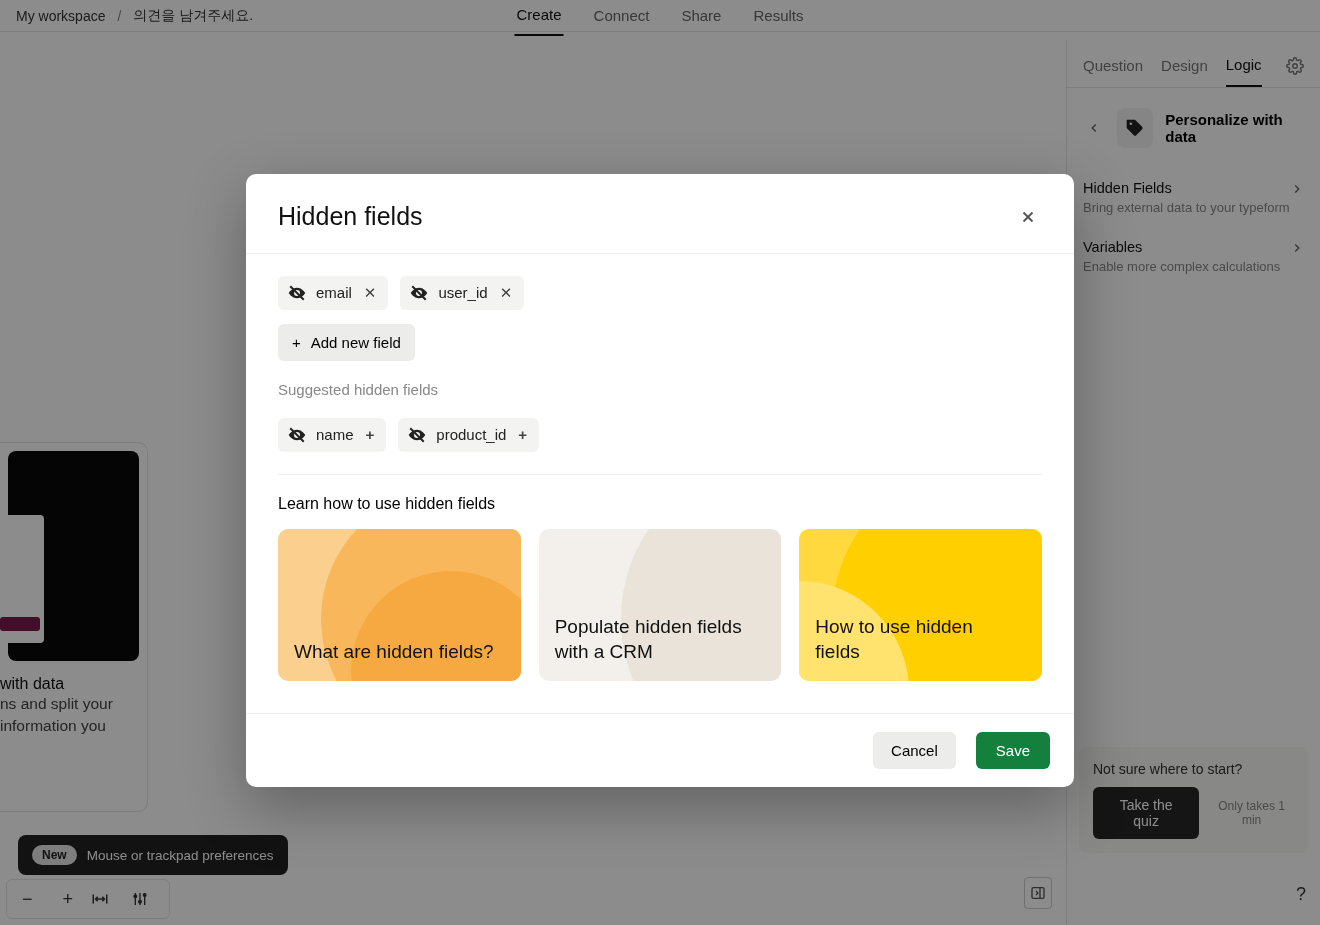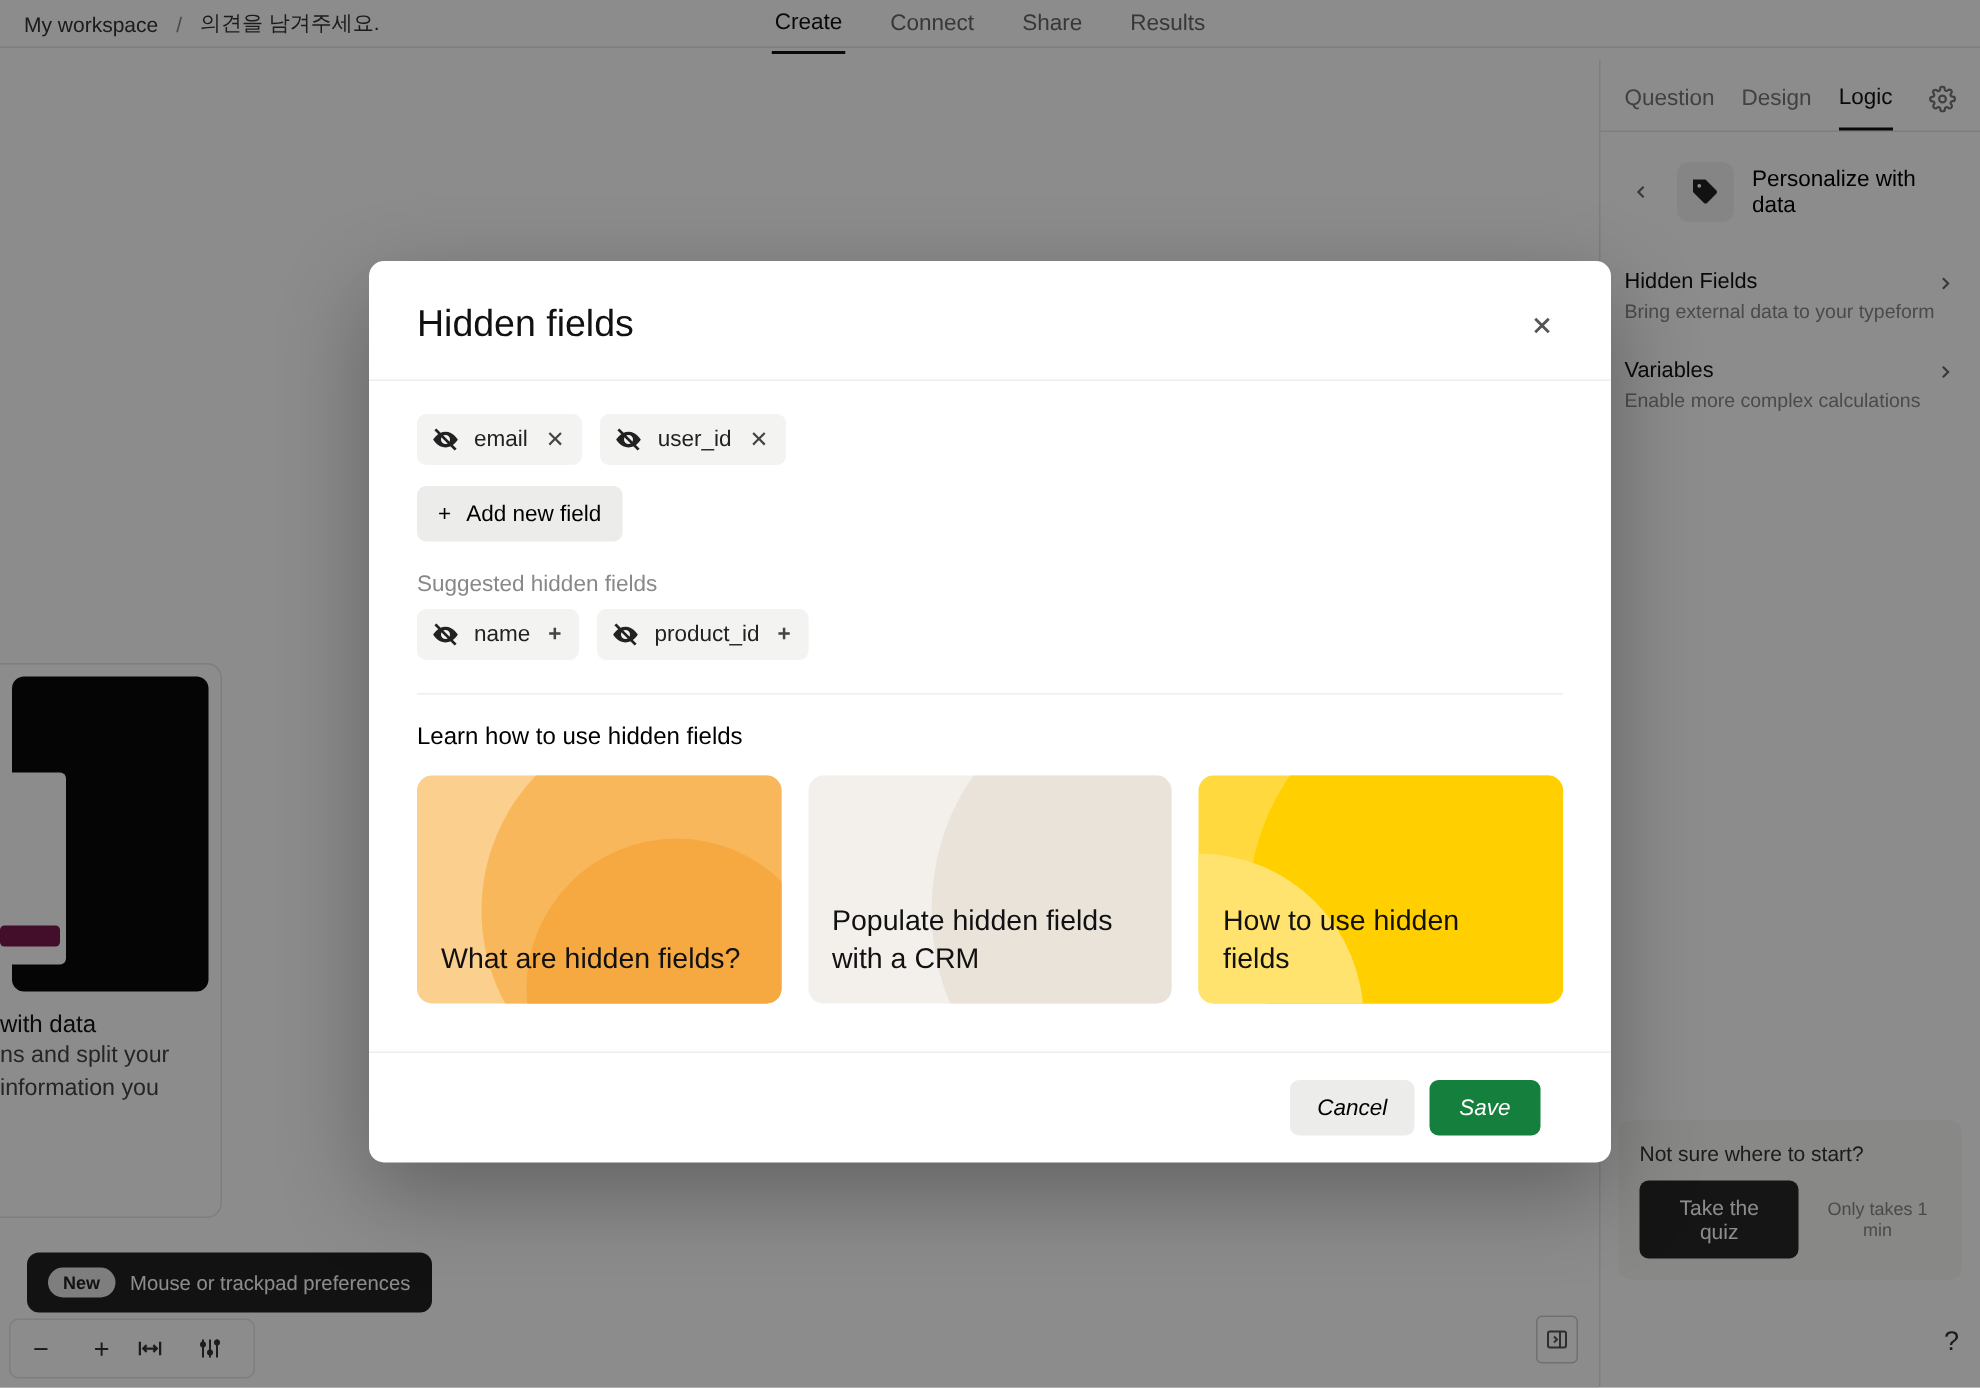--- a/index.html
+++ b/index.html
@@ -17,21 +17,21 @@
 .publish-btn { background: #111; color: #fff; padding: 8px 16px; border-radius: 6px; font-size: 14px; cursor: pointer; }
 .viewplans-btn { background: #046c4e; color: #fff; padding: 8px 16px; border-radius: 6px; font-size: 14px; cursor: pointer; }
 .avatar { width: 32px; height: 32px; border-radius: 50%; background: linear-gradient(135deg, #ffd699 0%, #b794f4 70%); display: flex; align-items: center; justify-content: center; color: #fff; font-size: 13px; font-weight: 500; }
 
 
 .rightbar { position: absolute; right: 0; top: 40px; width: 254px; height: calc(100% - 40px); border-left: 1px solid #e5e5e5; background: #fff; padding: 0; }
 .rightbar-tabs { display: flex; gap: 18px; padding: 16px 16px 0 16px; border-bottom: 1px solid #e5e5e5; font-size: 15px; color: #777; align-items: center; }
 .rightbar-tabs .rtab { padding-bottom: 12px; cursor: pointer; }
 .rightbar-tabs .rtab.active { color: #111; border-bottom: 2px solid #111; font-weight: 500; }
 .rightbar-tabs .gear { margin-left: auto; color: #777; padding-bottom: 12px; }
-.rightbar-section-title { display: flex; align-items: center; gap: 12px; padding: 20px 16px; font-size: 15px; font-weight: 400; }
+.rightbar-section-title { display: flex; align-items: center; gap: 12px; padding: 20px 16px; font-size: 15px; font-weight: 700; }
 .tag-icon-box { width: 40px; height: 40px; background: #f3f3f3; border-radius: 8px; display: flex; align-items: center; justify-content: center; }
 .back-chevron { width:24px; display:flex; align-items:center; justify-content:center; color:#666; cursor:pointer;}
 .rightbar-item { padding: 12px 16px; cursor: pointer; position: relative; }
 .rightbar-item .title { font-size: 14.5px; color: #111; margin-bottom: 4px; }
 .rightbar-item .sub { font-size: 13px; color: #888; }
 .rightbar-item .chev { position: absolute; right: 16px; top: 14px; color: #666; }
 
 
 .start-prompt { position: absolute; bottom: 72px; left: 12px; right: 12px; background: #f7f7f5; border-radius: 8px; padding: 14px; }
 .start-prompt .q { font-size: 14px; color: #333; margin-bottom: 10px; }
@@ -62,35 +62,35 @@
 .modal-header { padding: 28px 32px 22px; border-bottom: 1px solid #eee; display:flex; align-items:center;}
 .modal-header h2 { font-size: 25px; font-weight: 400; color: #111; }
 .close-x { margin-left:auto; font-size:22px; color:#555; cursor:pointer; width:28px; height:28px; display:flex; align-items:center; justify-content:center;}
 .modal-body { padding: 22px 32px 8px; }
 .chips { display:flex; gap:12px; flex-wrap:wrap; margin-bottom:14px;}
 .chip { background:#f3f3f1; border-radius:6px; padding:8px 10px; display:flex; gap:10px; font-size:15px; color:#222;}
 .chip .ico { display:flex; align-items:center;}
 .chip .x { cursor:pointer; color:#444; font-size:15px; padding:0 2px;}
 .chip .plus { cursor:pointer; color:#444; font-weight:600; padding:0 2px;}
 .add-field { background:#ececea; border-radius:6px; padding:10px 14px; display:inline-flex; align-items:center; gap:10px; font-size:15px; cursor:pointer; margin-bottom:20px;}
-.section-label { color:#888; font-size:15px; margin-bottom:8px;}
+.section-label { color:#888; font-size:15px; margin-bottom:20px;}
 .divider { height:1px; background:#eee; margin:22px 0 20px;}
 .learn-title { font-size:16px; font-weight:500; margin-bottom:16px;}
 .cards { display:flex; gap:18px; margin-bottom: 24px;}
 .card { flex:1; height:152px; border-radius:10px; position:relative; overflow:hidden; padding:16px; display:flex; align-items:flex-end; cursor:pointer;}
 .card .ct { font-size:19px; line-height:1.35; color:#111; max-width: 200px; z-index:2;}
 .card.orange { background:#fbcf8e;}
 .card.orange::before { content:""; position:absolute; right:-60px; top:-40px; width:260px; height:260px; background:#f8b75a; border-radius:50%;}
 .card.orange::after { content:""; position:absolute; right:-30px; bottom:-90px; width:200px; height:200px; background:#f6a940; border-radius:50%;}
 .card.cream { background:#f3f0ec;}
 .card.cream::before { content:""; position:absolute; right:-80px; top:-50px; width:240px; height:280px; background:#e9e3da; border-radius:50%;}
 .card.yellow { background:#ffd93d;}
 .card.yellow::before { content:""; position:absolute; right:-70px; top:-60px; width:280px; height:300px; background:#ffcf00; border-radius:50%;}
 .card.yellow::after { content:""; position:absolute; left:-110px; bottom:-120px; width:220px; height:220px; background:#ffe36e; border-radius:50%;}
-.modal-footer { border-top:1px solid #eee; padding:18px 47px; display:flex; justify-content:flex-end; gap:10px;font-style:italic;}
+.modal-footer { border-top:1px solid #eee; padding:18px 24px; display:flex; justify-content:flex-end; gap:20px;}
 .btn-cancel { background:#ececea; padding:10px 18px; border-radius:6px; font-size:15px; cursor:pointer;}
 .btn-save { background:#15803d; color:#fff; padding:10px 20px; border-radius:6px; font-size:15px; cursor:pointer;}
 
 svg { display:block; }
 </style>
 </head>
 <body>
 
 <div class="topbar">
   <div class="breadcrumb">

